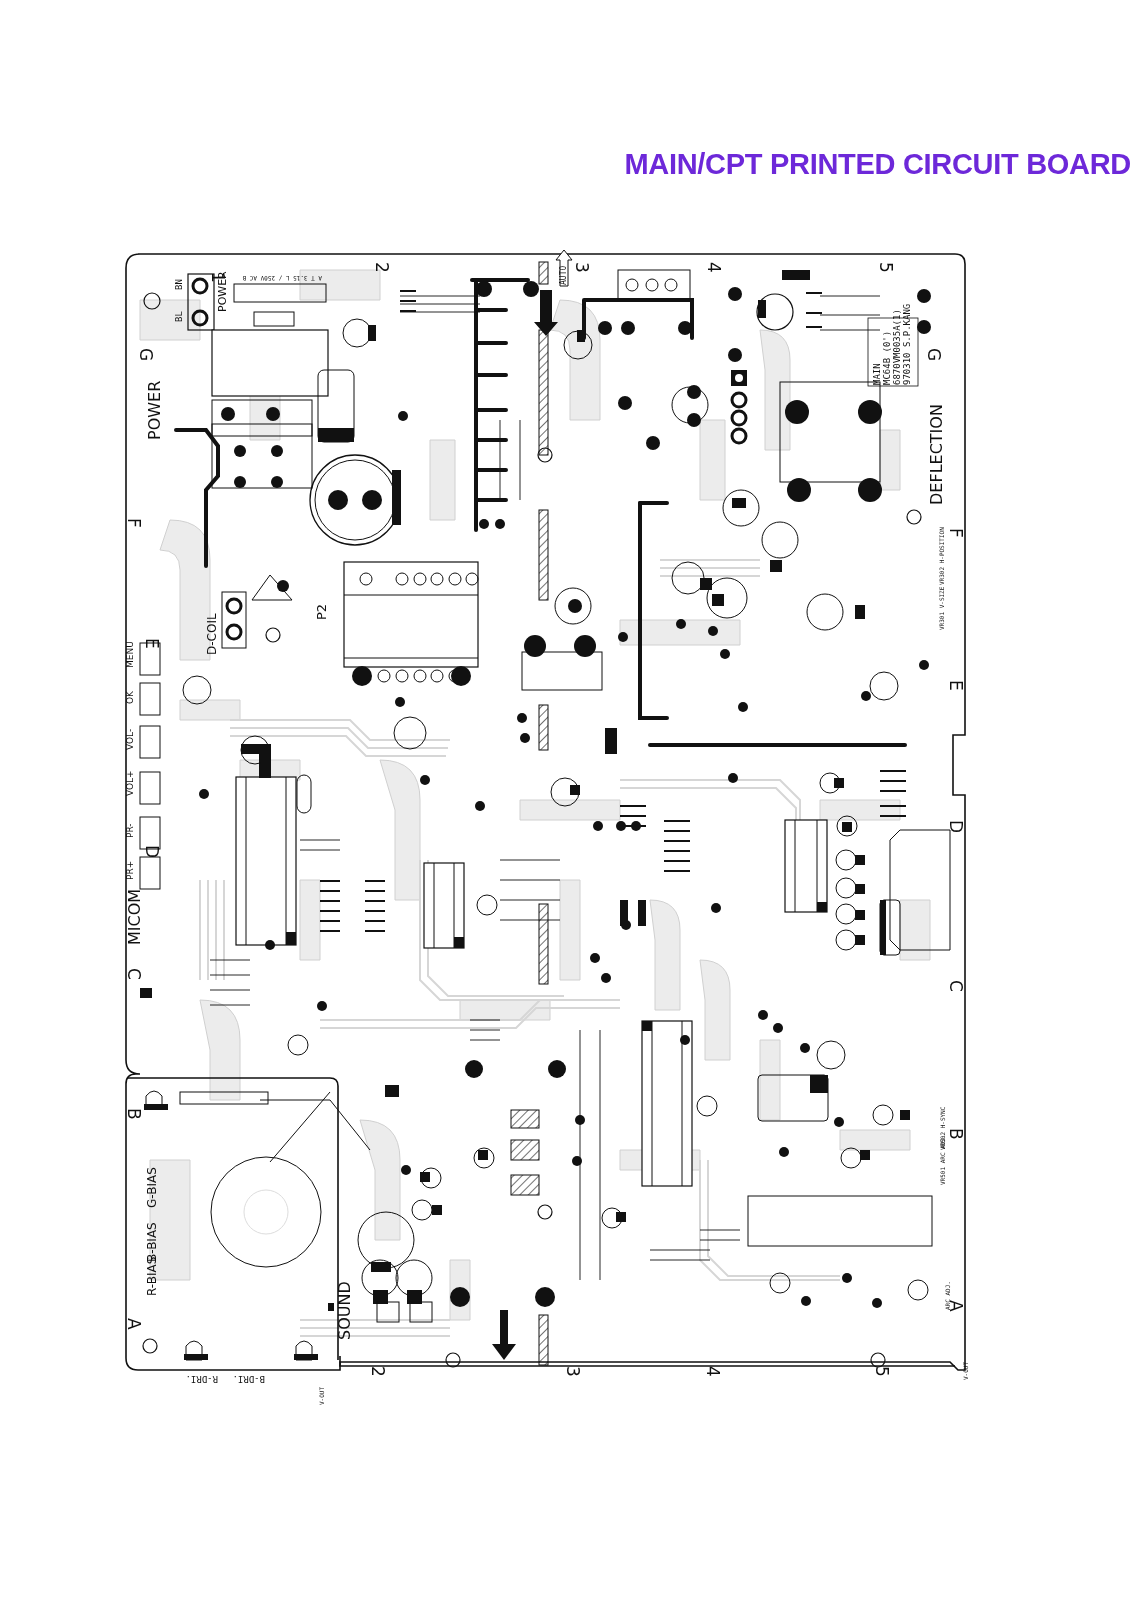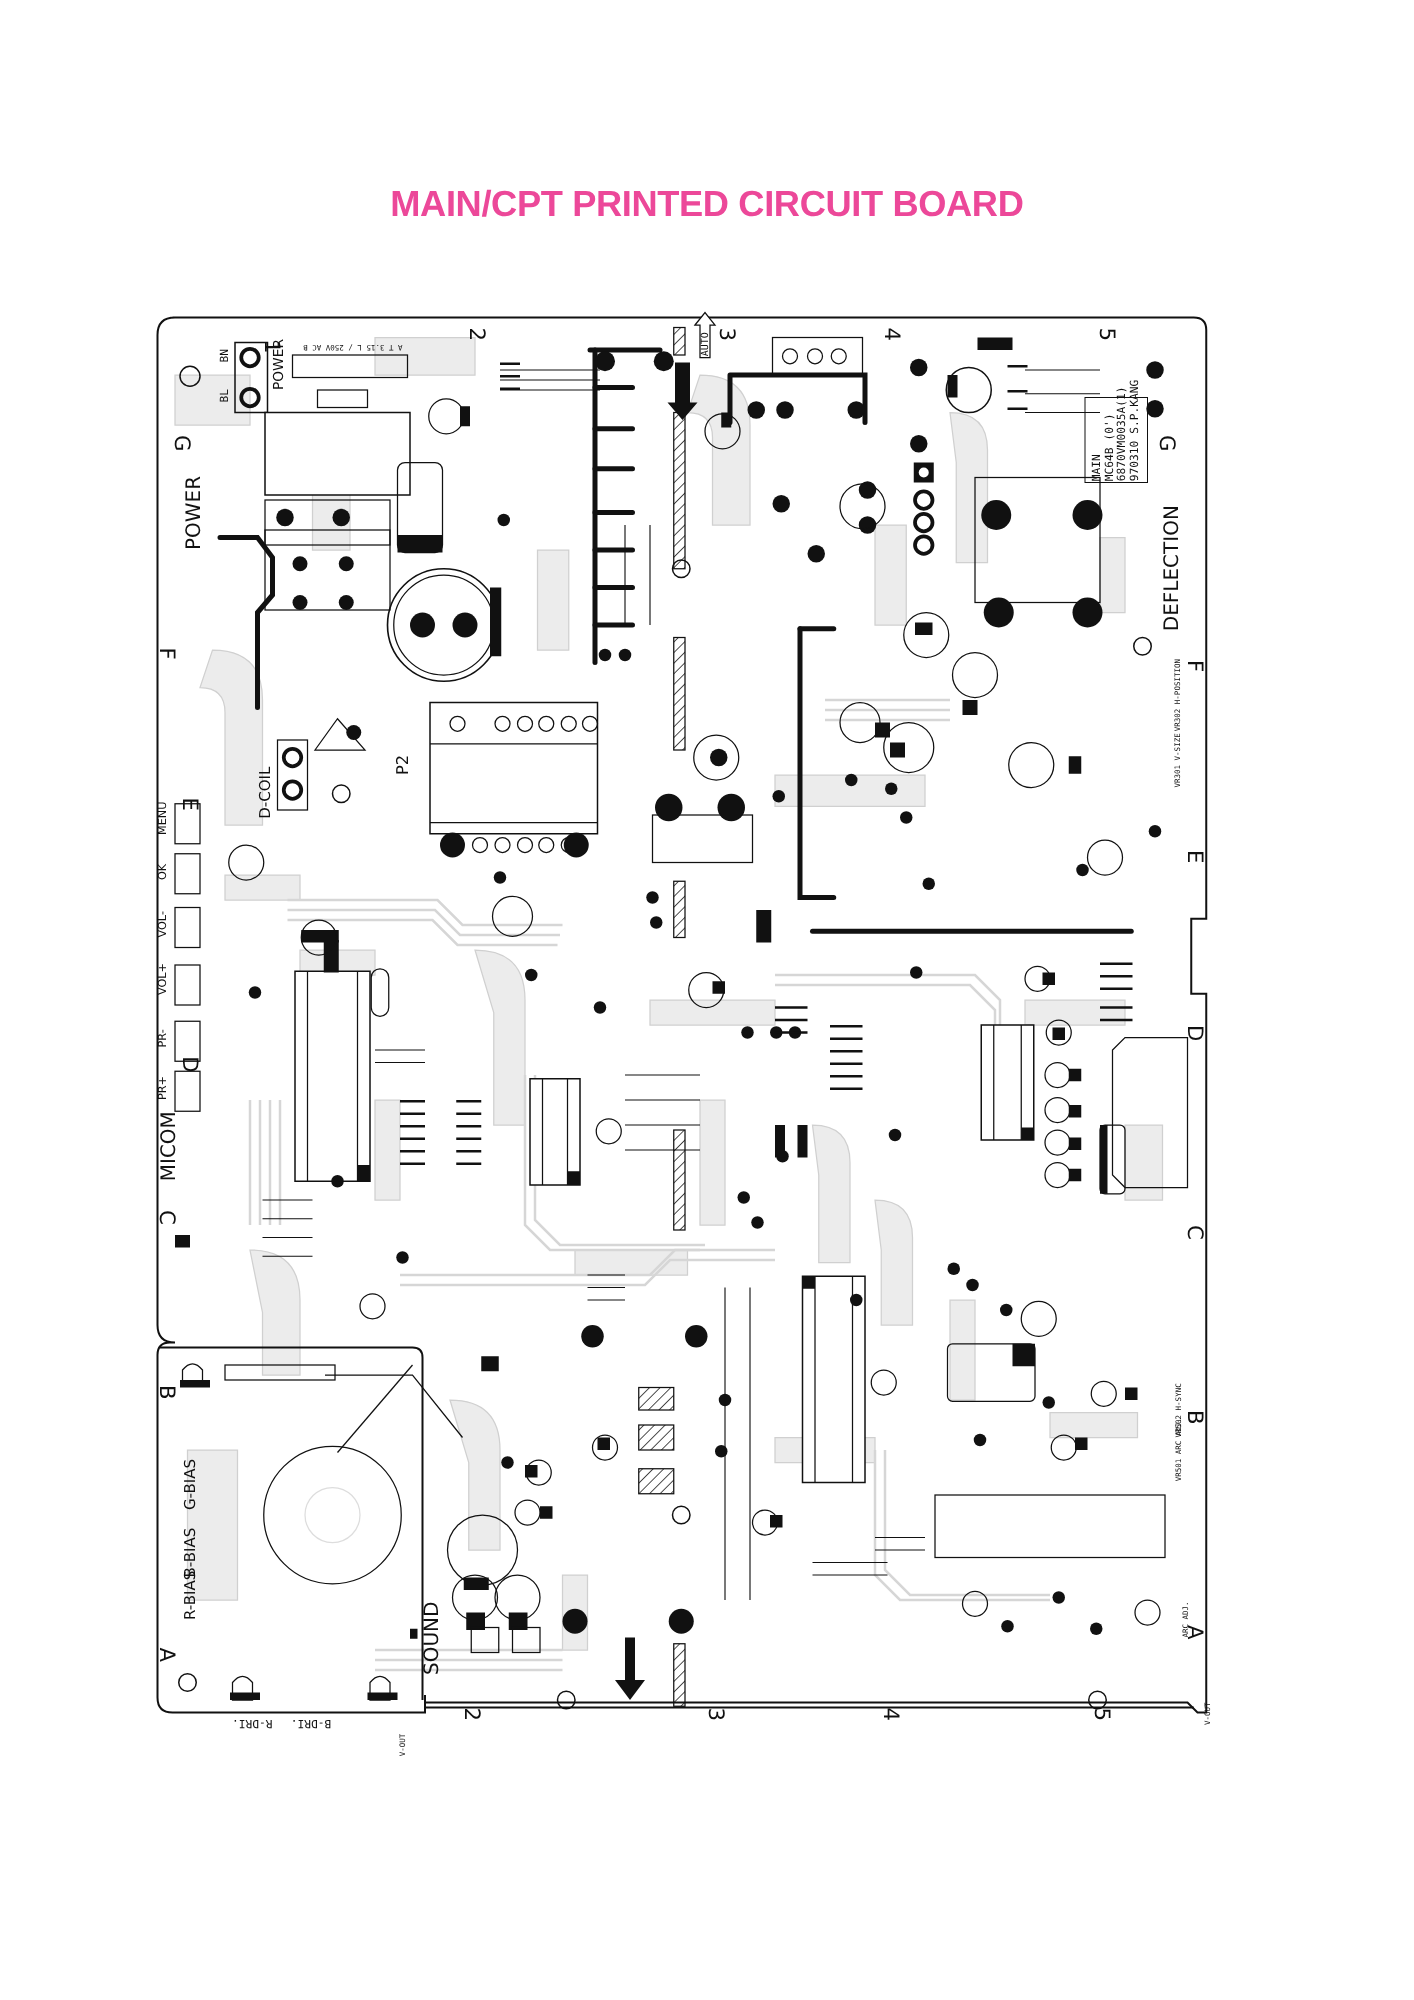--- a/index.html
+++ b/index.html
@@ -1,20 +1,20 @@
 <!DOCTYPE html>
 <html><head>
 <meta charset="utf-8">
 <style>
   html, body { margin: 0; padding: 0; background: #ffffff; }
   body { width: 1131px; height: 1600px; position: relative; overflow: hidden;
          font-family: "Liberation Sans", sans-serif; color: #111; }
-  .title { position: absolute; left: 0; width: 1131px; top: 148px; text-align: center;
+  .title { position: absolute; left: 0; width: 1131px; top: 148px; text-align: right;
            font-family: "Liberation Sans", sans-serif; font-weight: bold; font-size: 29px;
-           letter-spacing: -0.3px; color: #ec4899; }
+           letter-spacing: -0.3px; color: #6d28d9; }
   svg#board { position: absolute; left: 0; top: 0; }
   .lbl { font-family: "DejaVu Sans Mono", monospace; fill: #111; }
   .sec { font-family: "DejaVu Sans", sans-serif; fill: #111; }
 </style>
 </head>
 <body>
 
 <div class="title">MAIN/CPT PRINTED CIRCUIT BOARD</div>
 
 <svg id="board" width="1131" height="1600" viewBox="0 0 1131 1600" xmlns="http://www.w3.org/2000/svg">

